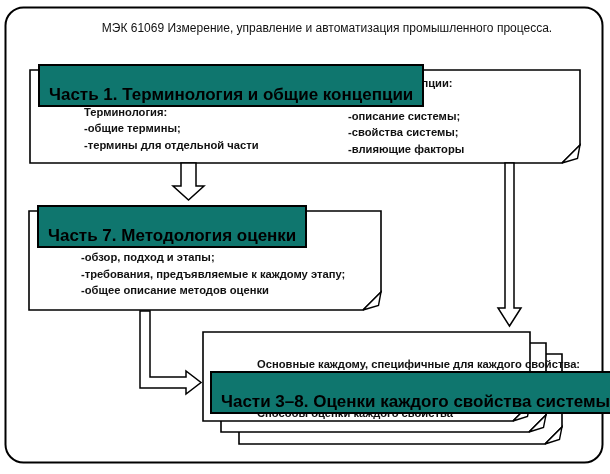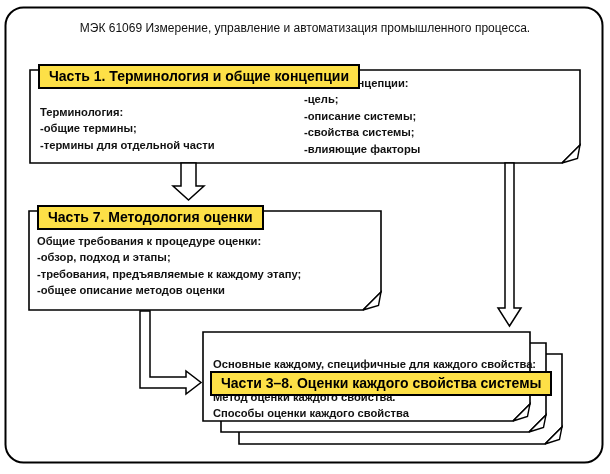--- a/index.html
+++ b/index.html
@@ -1,30 +1,30 @@
 <!DOCTYPE html>
 <html><head>
 <meta charset="utf-8">
 <style>
   html,body{margin:0;padding:0;background:#fff;}
   .stage{
     position:relative;width:610px;height:474px;background:#fff;overflow:hidden;
     font-family:"Liberation Sans","DejaVu Sans",sans-serif;color:#000;
   }
   .shapes{position:absolute;left:0;top:0;z-index:1;}
-  .txt{position:absolute;z-index:2;}
+  .txt{position:absolute;z-index:2;padding-left:44px;}
   .title{
     left:0;right:0;top:19px;text-align:center;
     font-size:12px;line-height:18px;color:#111;
   }
   .hdr{
     position:absolute;z-index:3;display:inline-block;
-    background:#fde047;border:2px solid #000;
-    font-weight:bold;font-size:14px;line-height:13px;
-    padding:4px 9px 4px 9px;white-space:nowrap;
+    background:#0f766e;border:2px solid #000;
+    font-weight:bold;font-size:17px;line-height:13px;
+    padding:22px 9px 4px 9px;white-space:nowrap;
   }
   .body-text{
     font-size:11.2px;line-height:16.4px;white-space:pre-line;color:#111;font-weight:bold;
   }
 </style>
 </head>
 <body>
 
 <div class="stage">
 

